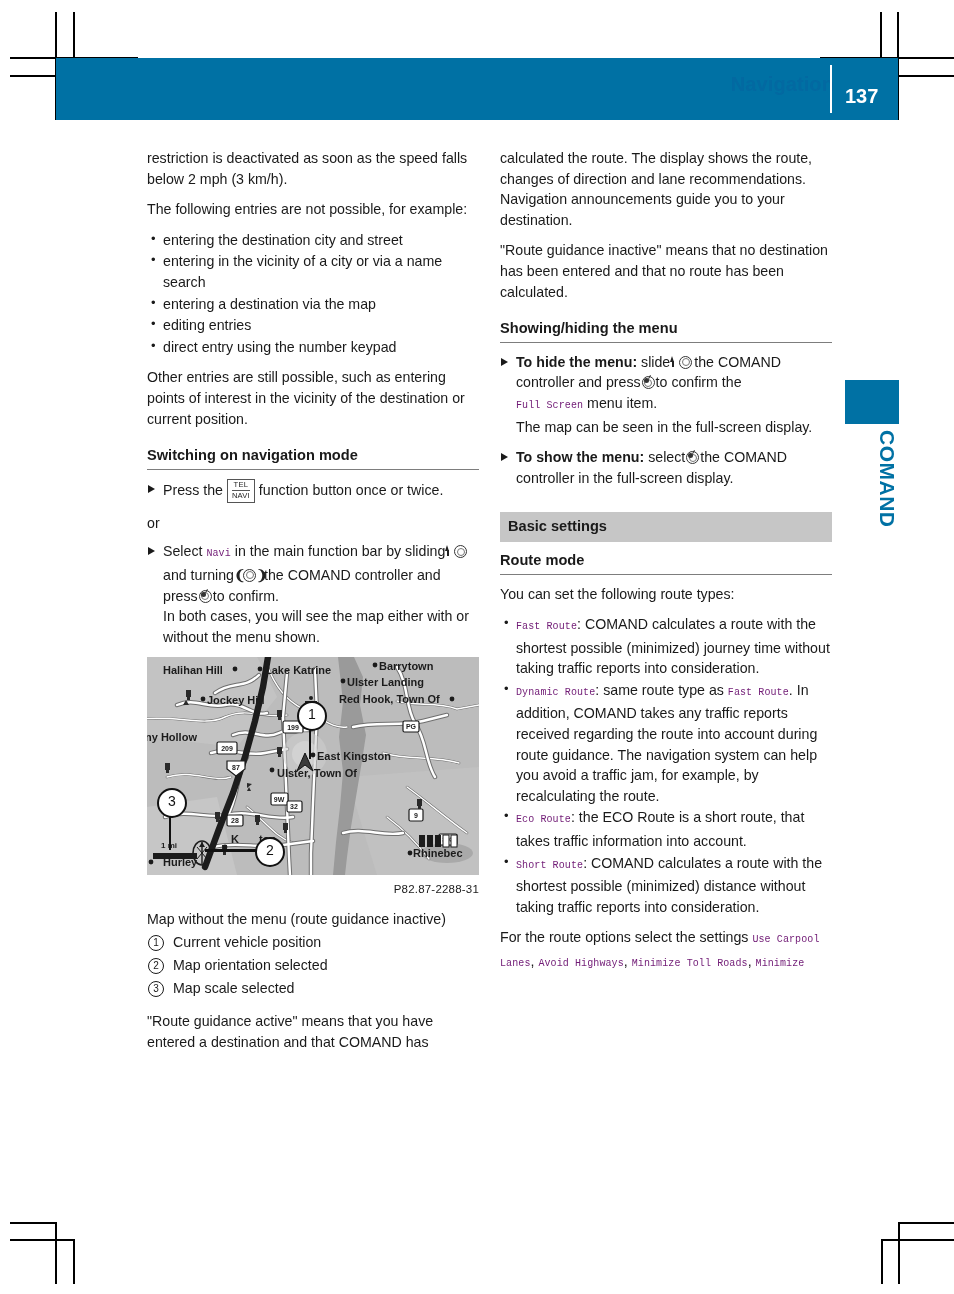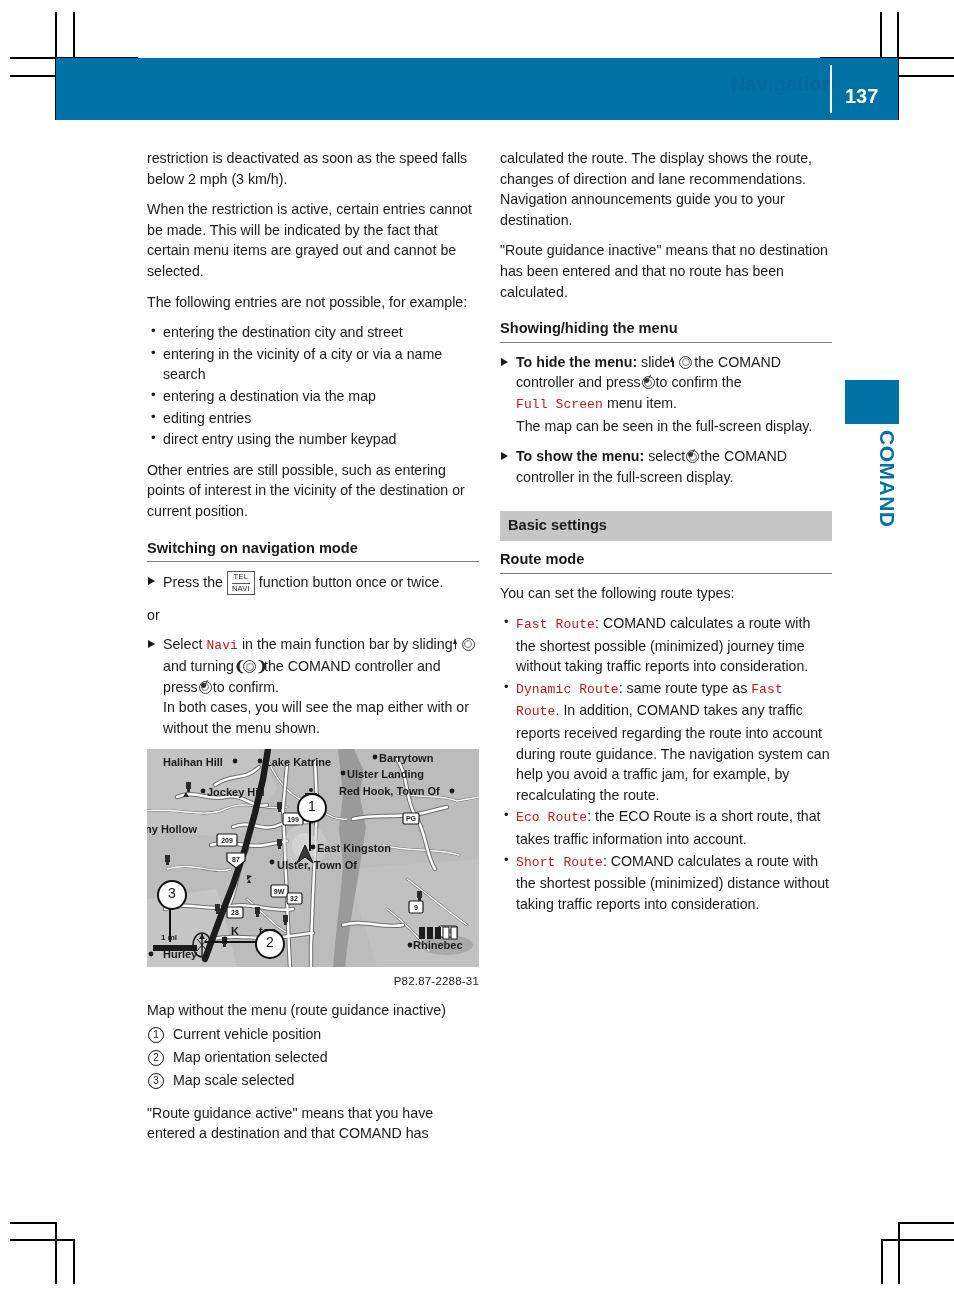--- a/index.html
+++ b/index.html
@@ -133,22 +133,22 @@
     border-top: 4.5px solid transparent;
     border-bottom: 4.5px solid transparent;
   }
   .step b { font-weight: bold; }
 
   .or { margin: 0 0 8px 0; }
 
   
   .mono {
     font-family: "Liberation Mono", monospace;
-    color: #b91c1c;
-    font-size: 13px;
+    color: #701a75;
+    font-size: 10px;
     letter-spacing: 0.1px;
   }
 
   
   .ctrl {
     display: inline-block;
     vertical-align: -3px;
     position: relative;
     width: 15px; height: 15px;
   }
@@ -317,21 +317,20 @@
 <div class="header-title">Navigation</div>
 <div class="header-sep"></div>
 <div class="header-page">137</div>
 
 <div class="chapter-tab-block"></div>
 <div class="chapter-tab-label">COMAND</div>
 
 <div class="col col-left">
 
   <p>restriction is deactivated as soon as the speed falls below 2 mph (3 km/h).</p>
-  <p>When the restriction is active, certain entries cannot be made. This will be indicated by the fact that certain menu items are grayed out and cannot be selected.</p>
   <p>The following entries are not possible, for example:</p>
 
   <ul class="ul">
     <li>entering the destination city and street</li>
     <li>entering in the vicinity of a city or via a name search</li>
     <li>entering a destination via the map</li>
     <li>editing entries</li>
     <li>direct entry using the number keypad</li>
   </ul>
 
@@ -616,13 +615,14 @@
       <span class="mono">Dynamic Route</span><span>: same route type as </span><span class="mono">Fast Route</span><span>. In addition, COMAND takes any traffic reports received regarding the route into account during route guidance. The navigation system can help you avoid a traffic jam, for example, by recalculating the route.</span>
     </li>
     <li>
       <span class="mono">Eco Route</span><span>: the ECO Route is a short route, that takes traffic information into account.</span>
     </li>
     <li>
       <span class="mono">Short Route</span><span>: COMAND calculates a route with the shortest possible (minimized) distance without taking traffic reports into consideration.</span>
     </li>
   </ul>
 
+  <p><span>For the route options select the settings </span><span class="mono">Use Carpool Lanes</span>, <span class="mono">Avoid Highways</span>, <span class="mono">Minimize Toll Roads</span>, <span class="mono">Minimize</span></p>
 </div>
 
 </body></html>

